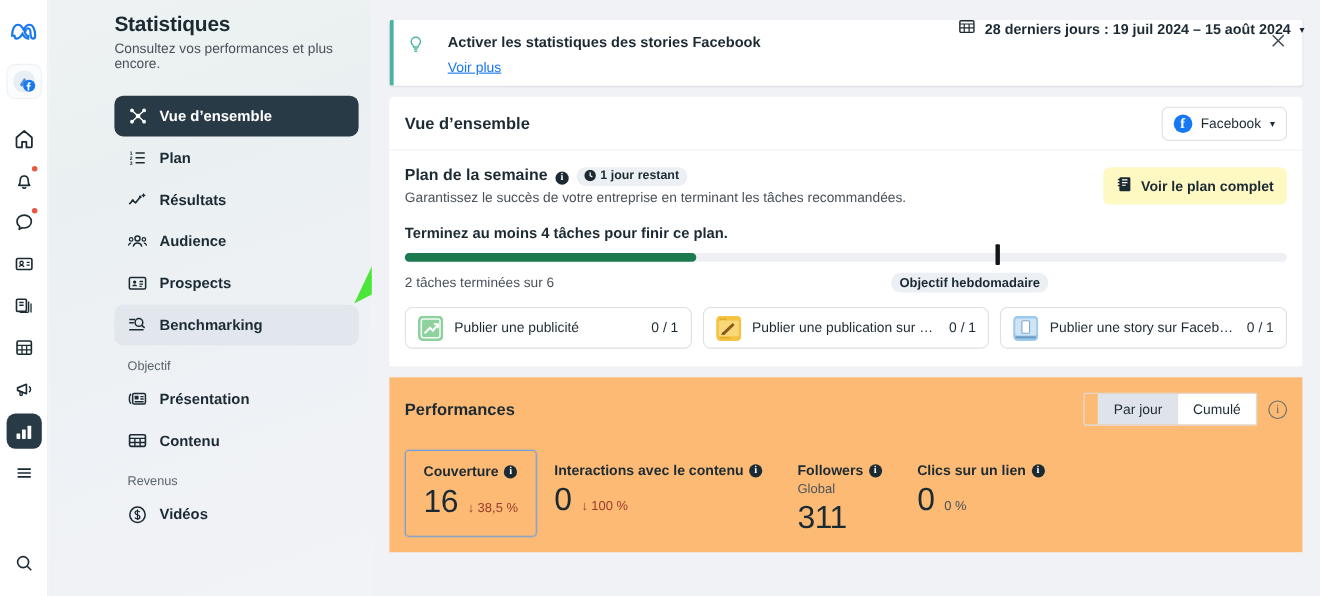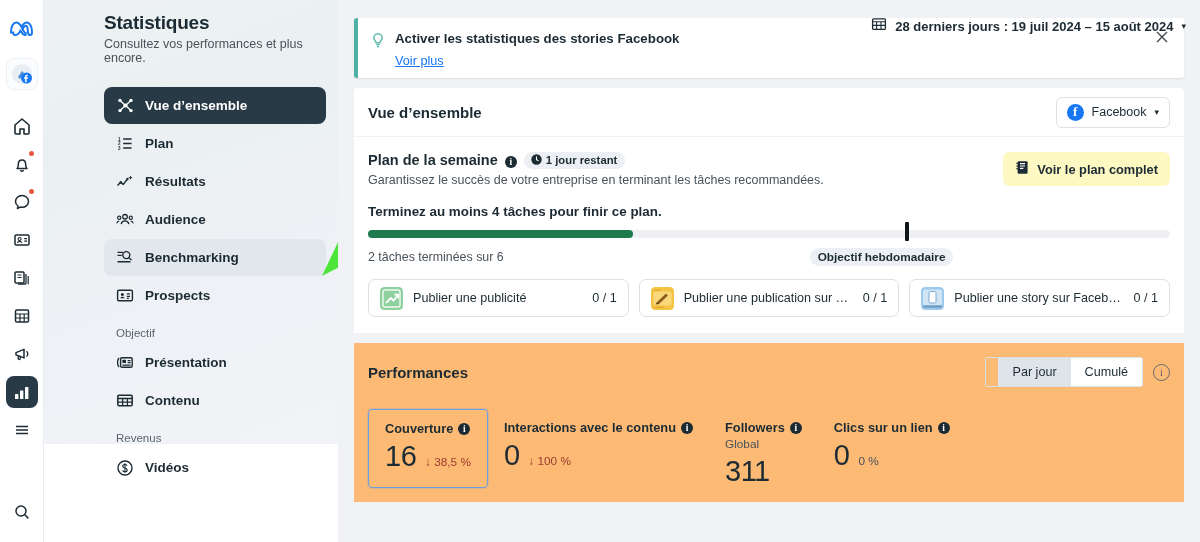--- a/index.html
+++ b/index.html
@@ -35,21 +35,21 @@
   .rail-gap { height: 14px; }
   .dot {
     position: absolute; top: 3px; right: 4px;
     width: 5px; height: 5px; border-radius: 50%;
     background: #e8573f;
   }
 
   
   .navcol {
     width: 294px; flex: 0 0 294px;
-    height: 444px;
+    height: 542px;
     background: linear-gradient(160deg,#eef2f2 0%, #eaf0f1 28%, #eef1f5 62%, #f1f3f7 100%);
     position: relative;
     padding-top: 4px;
   }
   .page-title {
     font-size: 19px; font-weight: bold; color: #1c2b33;
     padding: 8px 0 0 60px; letter-spacing: -0.2px;
   }
   .page-sub {
     font-size: 12.5px; color: #49525a;
@@ -83,21 +83,21 @@
   }
 
   
   .banner {
     margin: 18px 16px 0 16px;
     background: #ffffff;
     border-left: 4px solid #4cb3a4;
     border-radius: 3px;
     box-shadow: 0 1px 2px rgba(0,0,0,.08);
     padding: 13px 14px 13px 12px;
-    display: flex; align-items: flex-start; gap: 9px;
+    display: flex; align-items: flex-start; gap: 21px;
     height: 60px;
   }
   .banner-body { flex: 1 1 auto; }
   .banner-title { font-size: 13.3px; font-weight: bold; color: #1c2b33; }
   .banner-link { font-size: 12.7px; color: #1877f2; margin-top: 8px; display: inline-block; }
   .close-x { color: #1c2b33; opacity: .85; margin-top: -2px; }
 
   
   .strip {
     margin: 10px 16px 0 16px;
@@ -373,41 +373,41 @@
             <path d="M5.4 13.4c.5-2.2 2.1-3.4 4.1-3.4s3.6 1.2 4.1 3.4" fill="none" stroke="#1c2b33" stroke-width="1.4"></path>
             <circle cx="3.4" cy="6.6" r="1.7" fill="none" stroke="#1c2b33" stroke-width="1.2"></circle>
             <circle cx="15.6" cy="6.6" r="1.7" fill="none" stroke="#1c2b33" stroke-width="1.2"></circle>
             <path d="M.8 12.6c.3-1.5 1.3-2.4 2.6-2.4" fill="none" stroke="#1c2b33" stroke-width="1.2"></path>
             <path d="M18.2 12.6c-.3-1.5-1.3-2.4-2.6-2.4" fill="none" stroke="#1c2b33" stroke-width="1.2"></path>
           </svg>
         </span>
         <span>Audience</span>
       </div>
 
-      <div class="nav-item hover">
-        <span class="nav-ico">
-          <svg width="18" height="17" viewBox="0 0 18 17">
-            <path d="M1.5 3.4h5.4M1.5 6.4h4.2M1.5 12.8h13" stroke="#1c2b33" stroke-width="1.4"></path>
-            <circle cx="10.3" cy="6.1" r="3.5" fill="none" stroke="#1c2b33" stroke-width="1.4"></circle>
-            <path d="M12.9 8.8l2.6 2.3" stroke="#1c2b33" stroke-width="1.4"></path>
-          </svg>
-        </span>
-        <span>Benchmarking</span>
-      </div>
-
       <div class="nav-item">
         <span class="nav-ico">
           <svg width="18" height="17" viewBox="0 0 18 17">
             <rect x="1.6" y="3.2" width="14.8" height="10.6" rx="1.4" fill="none" stroke="#1c2b33" stroke-width="1.4"></rect>
             <circle cx="6.4" cy="7.4" r="1.5" fill="#1c2b33"></circle>
             <path d="M4.1 11.3c.3-1 1.2-1.6 2.3-1.6s2 .6 2.3 1.6z" fill="#1c2b33"></path>
             <path d="M10.8 6.9h3.2M10.8 9.3h3.2M10.8 11.3h2.1" stroke="#1c2b33" stroke-width="1.2"></path>
           </svg>
         </span>
         <span>Prospects</span>
+      </div>
+
+      <div class="nav-item hover">
+        <span class="nav-ico">
+          <svg width="18" height="17" viewBox="0 0 18 17">
+            <path d="M1.5 3.4h5.4M1.5 6.4h4.2M1.5 12.8h13" stroke="#1c2b33" stroke-width="1.4"></path>
+            <circle cx="10.3" cy="6.1" r="3.5" fill="none" stroke="#1c2b33" stroke-width="1.4"></circle>
+            <path d="M12.9 8.8l2.6 2.3" stroke="#1c2b33" stroke-width="1.4"></path>
+          </svg>
+        </span>
+        <span>Benchmarking</span>
       </div>
 
       <div class="nav-group">Objectif</div>
 
       <div class="nav-item">
         <span class="nav-ico">
           <svg width="18" height="17" viewBox="0 0 18 17">
             <path d="M3.2 4.2C2.2 4.6 1.6 6 1.6 8.5s.6 3.9 1.6 4.3" fill="none" stroke="#1c2b33" stroke-width="1.3"></path>
             <rect x="4.6" y="3.8" width="11.6" height="9.4" rx="1.3" fill="none" stroke="#1c2b33" stroke-width="1.4"></rect>
             <rect x="6.4" y="5.8" width="3.6" height="3.3" rx=".5" fill="#1c2b33"></rect>

